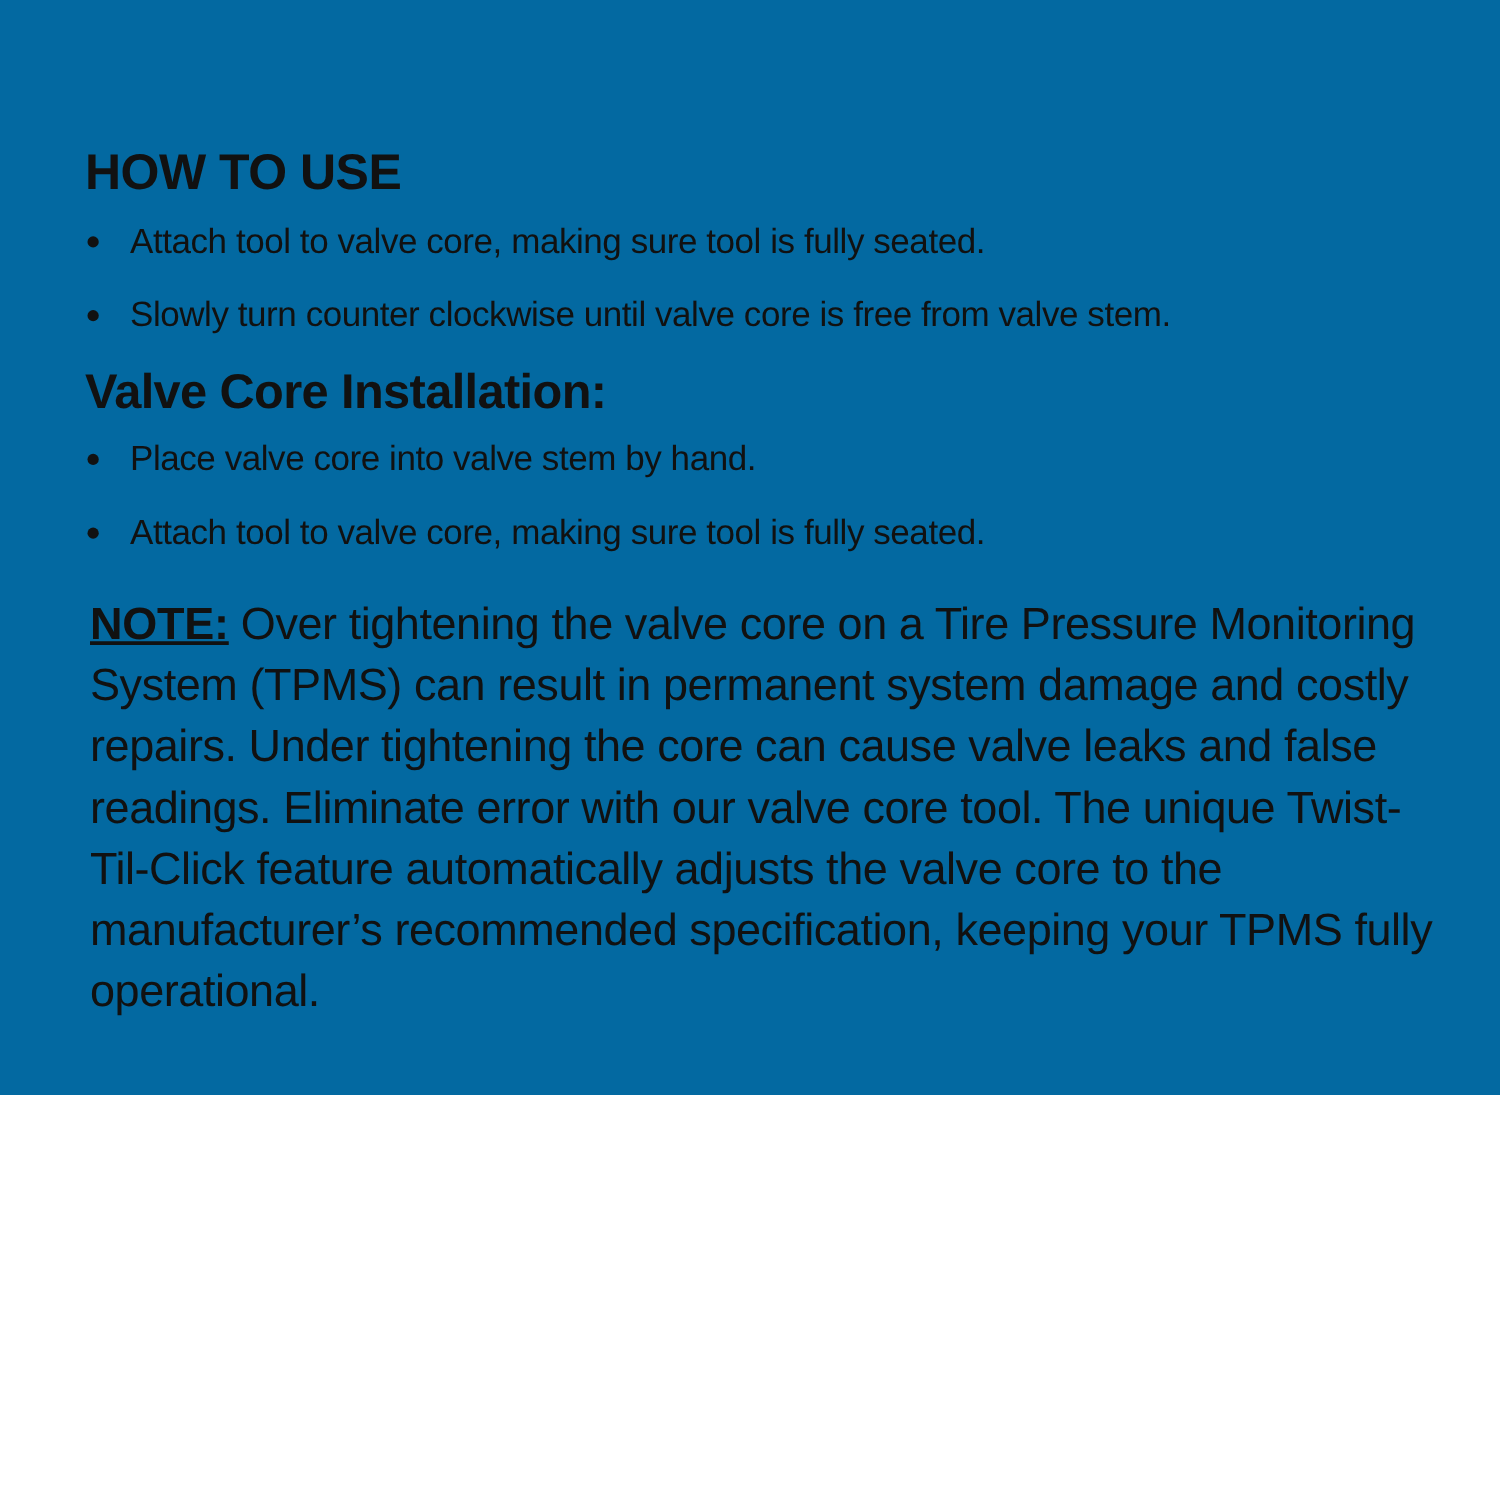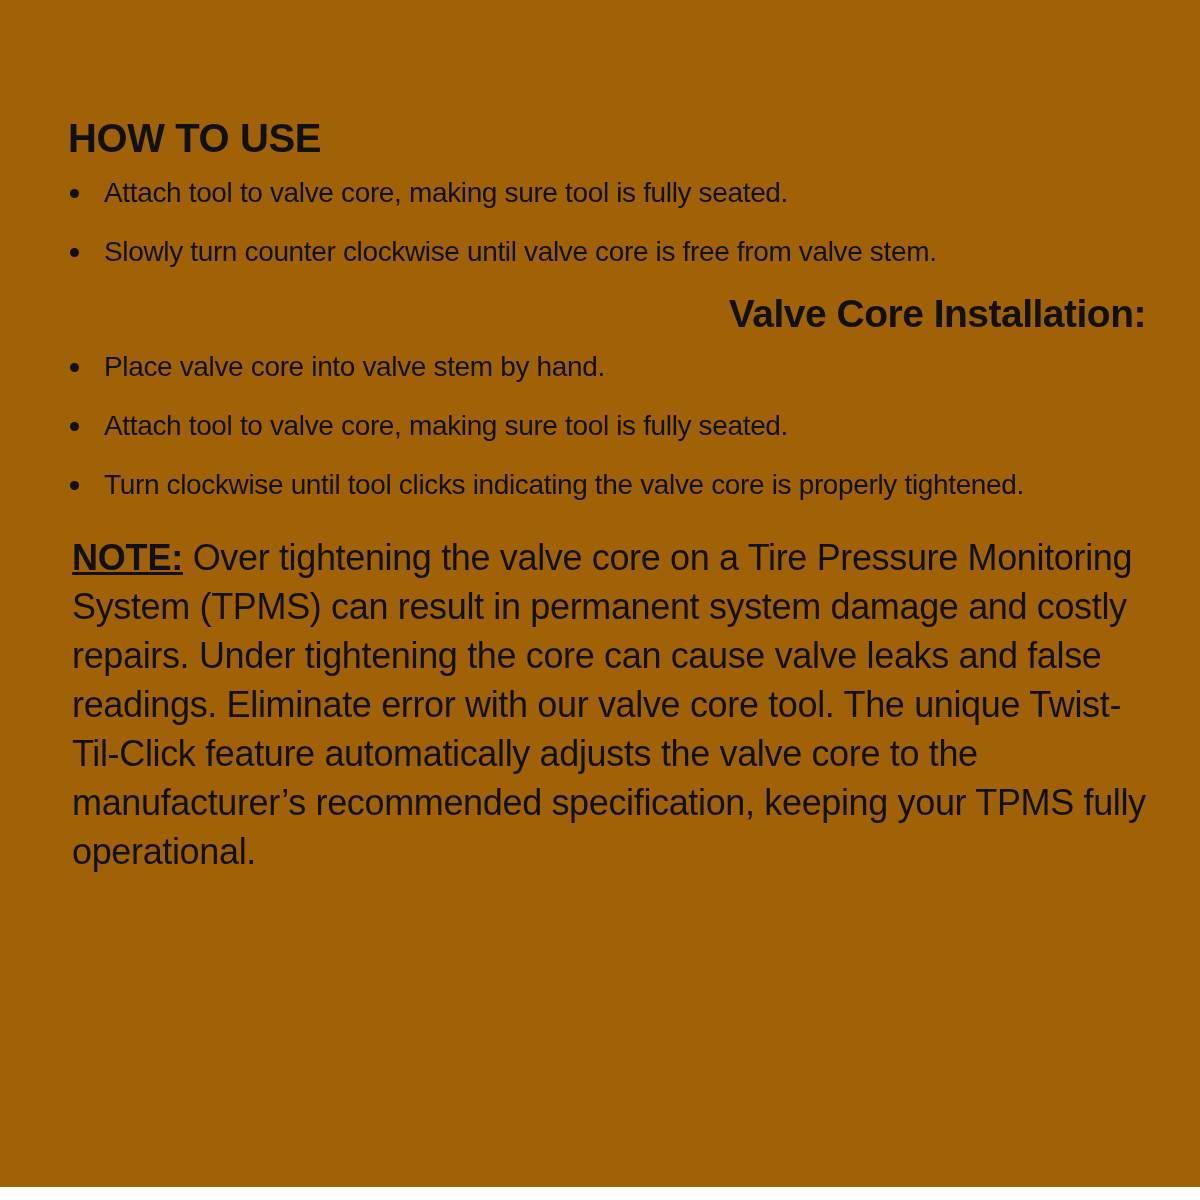--- a/index.html
+++ b/index.html
@@ -12,22 +12,22 @@
     background: #ffffff;
     font-family: "Liberation Sans", sans-serif;
     color: #111111;
     overflow: hidden;
     -webkit-font-smoothing: antialiased;
   }
 
   #page {
     position: relative;
     width: 1200px;
-    height: 1187px;
-    background: #a16207;
+    height: 876px;
+    background: #0369a1;
   }
 
   
   .content {
     position: absolute;
     left: 66px;
     top: 116px;
     width: 1080px;
   }
 
@@ -43,21 +43,21 @@
 
   .h-sub {
     font-size: 39px;
     font-weight: bold;
     letter-spacing: -0.5px;
     line-height: 44px;
     margin: 0 0 6px 0;
     white-space: nowrap;
   }
   .h-sub.indent { margin-left: 12px; }
-  .h-sub.tight  { margin-left: 2px; margin-top: 0; text-align: right; }
+  .h-sub.tight  { margin-left: 2px; margin-top: 0; }
 
   
   .bullets {
     list-style: none;
     margin: 0;
     padding: 0;
   }
   .bullets li {
     position: relative;
     font-size: 28px;
@@ -121,24 +121,20 @@
 
     <ul class="bullets list-gap-b">
       <li>
         <span class="dot"></span>
         <span class="txt">Place valve core into valve stem by hand.</span>
       </li>
       <li>
         <span class="dot"></span>
         <span class="txt">Attach tool to valve core, making sure tool is fully seated.</span>
       </li>
-      <li>
-        <span class="dot"></span>
-        <span class="txt">Turn clockwise until tool clicks indicating the valve core is properly tightened.</span>
-      </li>
     </ul>
 
     <p class="note">
       <span class="lead">NOTE:</span><span> Over tightening the valve core on a Tire Pressure Monitoring System (TPMS) can result in permanent system damage and costly repairs. Under tightening the core can cause valve leaks and false readings. Eliminate error with our valve core tool. The unique Twist-Til-Click feature automatically adjusts the valve core to the manufacturer’s recommended specification, keeping your TPMS fully operational.</span>
     </p>
 
   </div>
 </div>
 
 </body></html>

